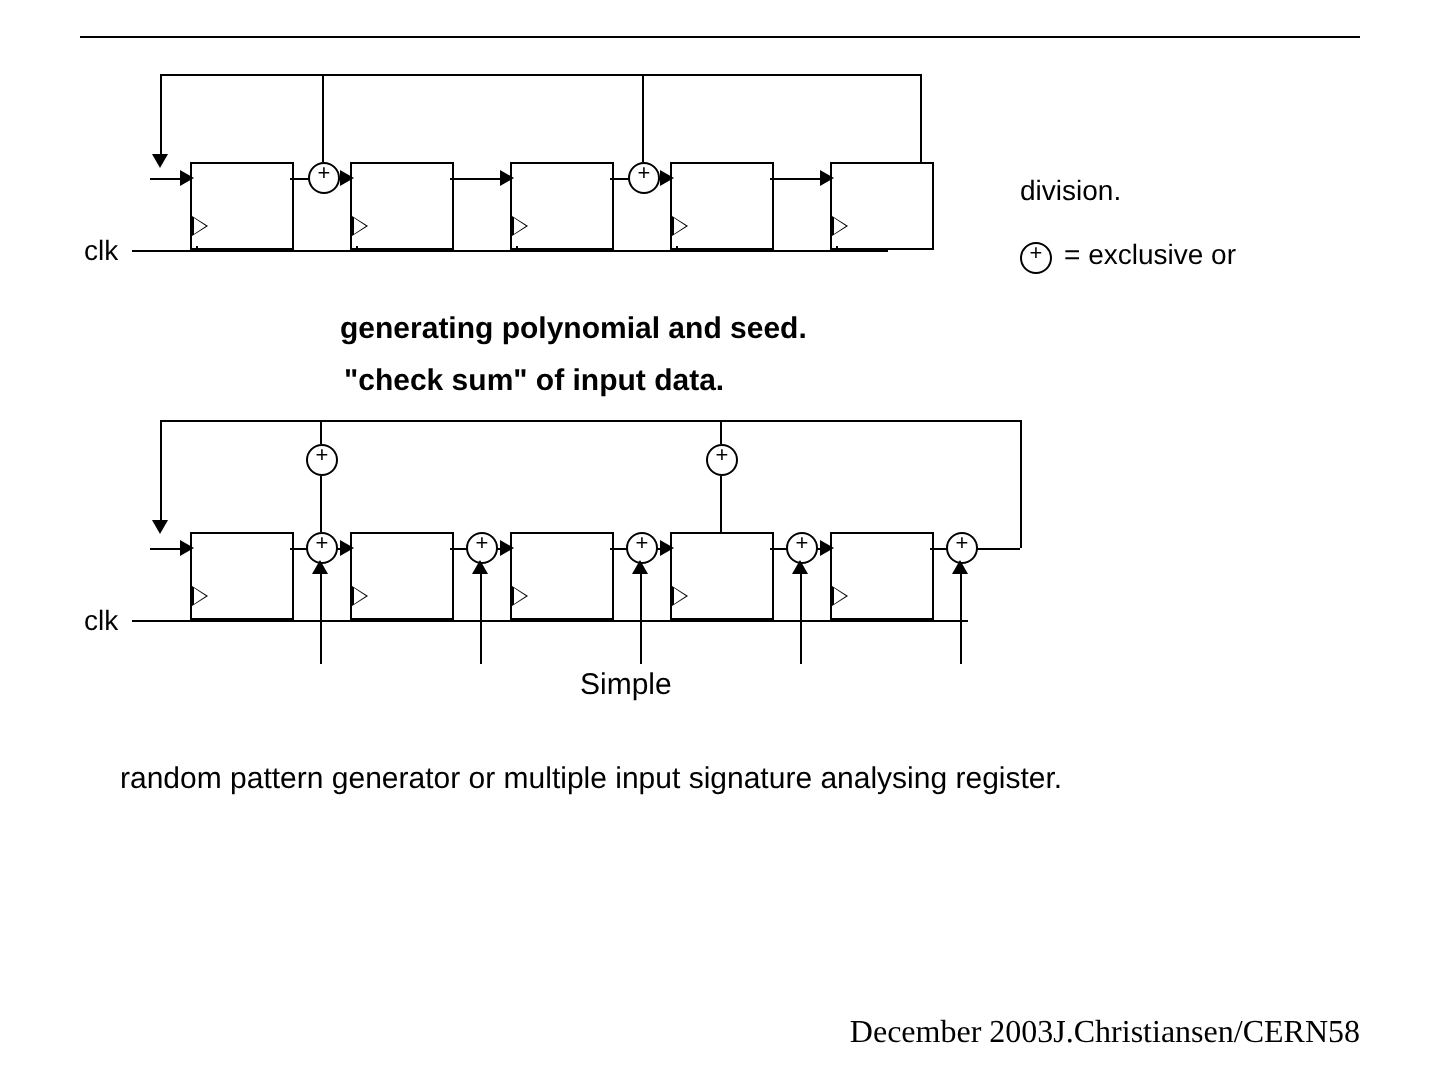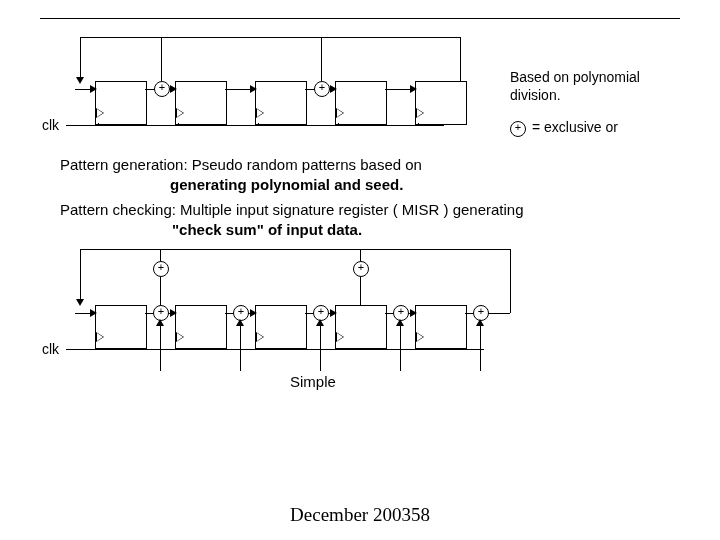--- a/index.html
+++ b/index.html
@@ -99,41 +99,41 @@
   .arrU { position: absolute; width:0;height:0;border-left:4px solid transparent;border-right:4px solid transparent;border-bottom:7px solid #000; }
   .arrD { position: absolute; width:0;height:0;border-left:4px solid transparent;border-right:4px solid transparent;border-top:7px solid #000; }
   .small-label { position:absolute; font-size:14px; }
   .side-note { position:absolute; font-size:14px; line-height:1.25; }
   .final-note { font-size:15px; margin: 6px 20px 0 20px; line-height:1.3; }
   .footer {
     position: absolute;
     bottom: 14px;
     left: 0; right: 0;
     padding: 0 40px;
-    font-size: 19px;
+    font-size: 16px;
     display: flex;
-    justify-content: center;
+    justify-content: flex-end;
     font-family: "Times New Roman", serif;
   }
 </style>
 </head>
 <body>
 
 <div class="slide">
   <hr class="hr">
 
 
   <div class="diagram-area">
 
     <span class="small-label" style="left:2px; top:88px;">clk</span>
 
     <div class="hline" style="left:26px; top:96px; width:378px;"></div>
 
     <div class="side-note" style="left:470px; top:40px;">
-      <span>Based on polynomial</span><br>
+      <br>
       <span>division.</span>
     </div>
 
     <div class="xor" style="left:470px; top:92px;"></div>
     <span class="small-label" style="left:492px; top:90px;">= exclusive or</span>
 
     <div class="hline" style="left:40px; top:8px; width:380px;"></div>
     <div class="vline" style="left:40px; top:8px; height:42px;"></div>
     <div class="arrD" style="left:36px; top:48px;"></div>
     <div class="vline" style="left:420px; top:8px; height:52px;"></div>
@@ -166,26 +166,24 @@
     <div class="vline" style="left:281px; top:8px; height:44px;"></div>
     <div class="arrR" style="left:290px; top:56px;"></div>
 
     <div class="hline" style="left:345px; top:60px; width:30px;"></div>
     <div class="arrR" style="left:370px; top:56px;"></div>
 
     <div class="hline" style="left:425px; top:60px; width:0px;"></div>
   </div>
 
   <div class="note-block">
-    <span>Pattern generation: Pseudo random patterns based on</span>
     <span class="indent">generating polynomial and seed.</span>
   </div>
 
   <div class="note-block note-block2">
-    <span>Pattern checking: Multiple input signature register ( MISR ) generating</span>
     <span class="indent">"check sum" of input data.</span>
   </div>
 
   <div class="diagram-area2">
     <span class="small-label" style="left:2px; top:98px;">clk</span>
     <div class="hline" style="left:26px; top:106px; width:418px;"></div>
 
     <div class="hline" style="left:40px; top:6px; width:430px;"></div>
     <div class="vline" style="left:470px; top:6px; height:64px;"></div>
     <div class="vline" style="left:40px; top:6px; height:52px;"></div>
@@ -235,19 +233,21 @@
     <div class="vline" style="left:360px; top:78px; height:50px;"></div>
       <div class="arrU" style="left:356px; top:76px;"></div>
     <div class="vline" style="left:440px; top:78px; height:50px;"></div>
       <div class="arrU" style="left:436px; top:76px;"></div>
 
     <div class="small-label" style="left:250px; top:130px; font-size:15px;">Simple</div>
   </div>
 
   <div class="final-note">
     <br>
+    <span>random pattern generator or multiple input signature analysing register.</span>
   </div>
 
   <div class="footer">
     <span>December 2003</span>
+    <span>J.Christiansen/CERN</span>
     <span>58</span>
   </div>
 </div>
 
 </body></html>

